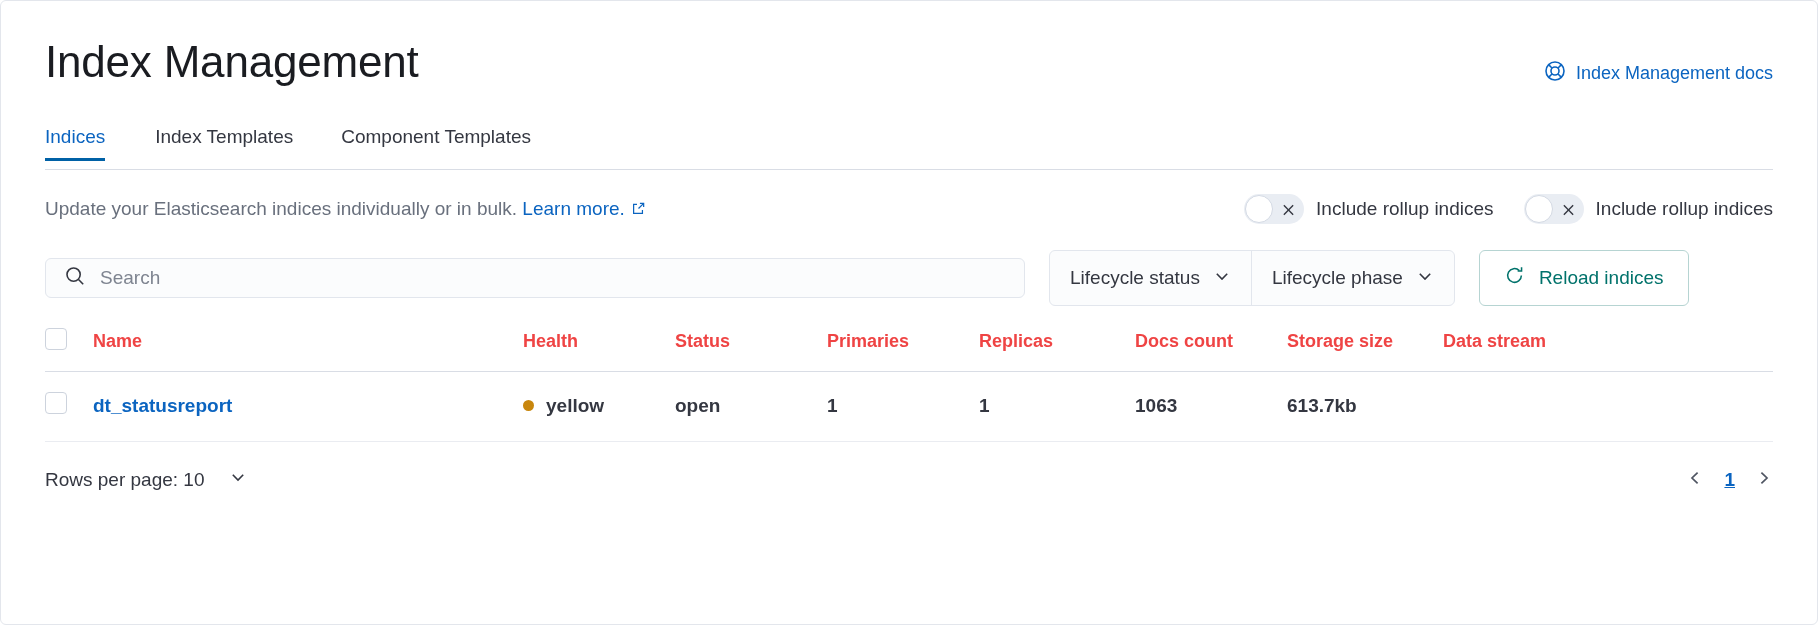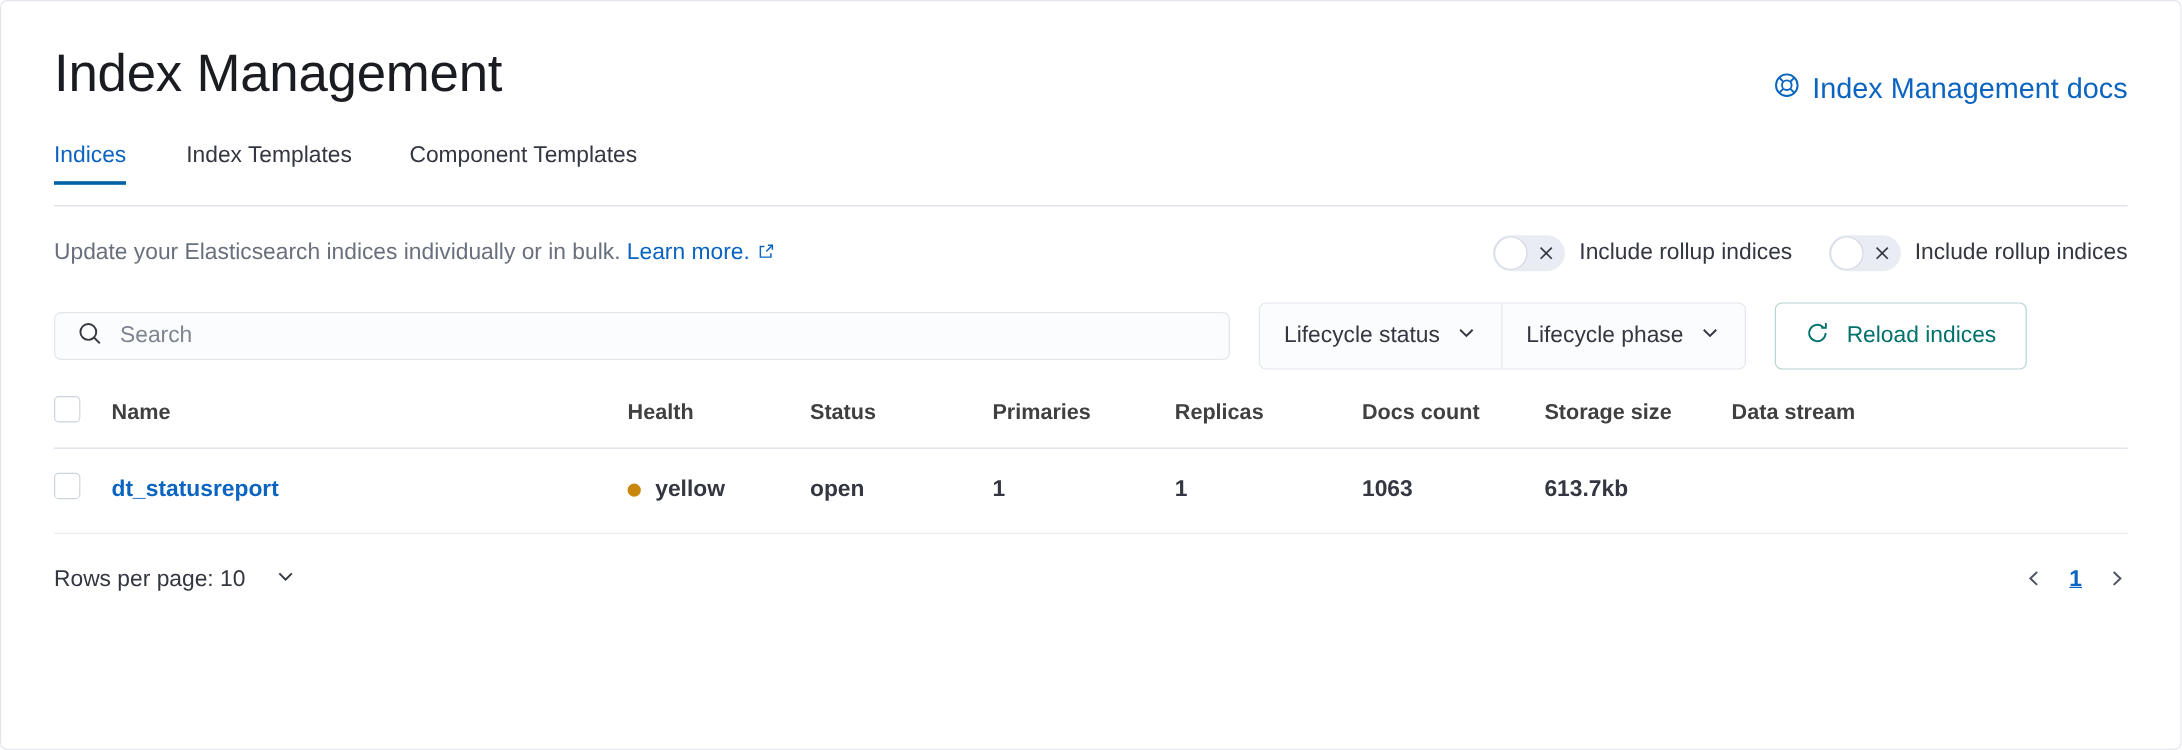--- a/index.html
+++ b/index.html
@@ -45,33 +45,33 @@
     letter-spacing: -0.2px;
     line-height: 1.15;
     margin: 0;
     white-space: nowrap;
   }
   .docs-link {
     display: inline-flex;
     align-items: center;
     gap: 9px;
     color: #0b64c0;
-    font-size: 24px;
+    font-size: 18px;
     font-weight: 400;
     text-decoration: none;
     margin-top: 22px;
     white-space: nowrap;
     cursor: pointer;
   }
   .docs-link .lifebuoy { flex: 0 0 auto; display: block; }
 
   
   .tabs-row {
     display: flex;
-    align-items: flex-start;
+    align-items: center;
     gap: 0;
     margin-top: 30px;
     border-bottom: 1px solid #d9dde5;
     height: 52px;
   }
   .tab {
     position: relative;
     font-size: 19px;
     color: #343741;
     padding: 0 24px 14px 24px;
@@ -243,21 +243,21 @@
   .table-wrap { margin-top: 22px; }
   table.idx-table {
     width: 100%;
     border-collapse: collapse;
     table-layout: fixed;
   }
   table.idx-table th {
     text-align: left;
     font-size: 18px;
     font-weight: 700;
-    color: #404040;
+    color: #ef4444;
     padding: 0 0 16px 0;
     border-bottom: 1px solid #d9dde5;
     white-space: nowrap;
   }
   table.idx-table td {
     font-size: 19px;
     color: #343741;
     padding: 20px 0 22px 0;
     border-bottom: 1px solid #eaecf1;
     white-space: nowrap;

